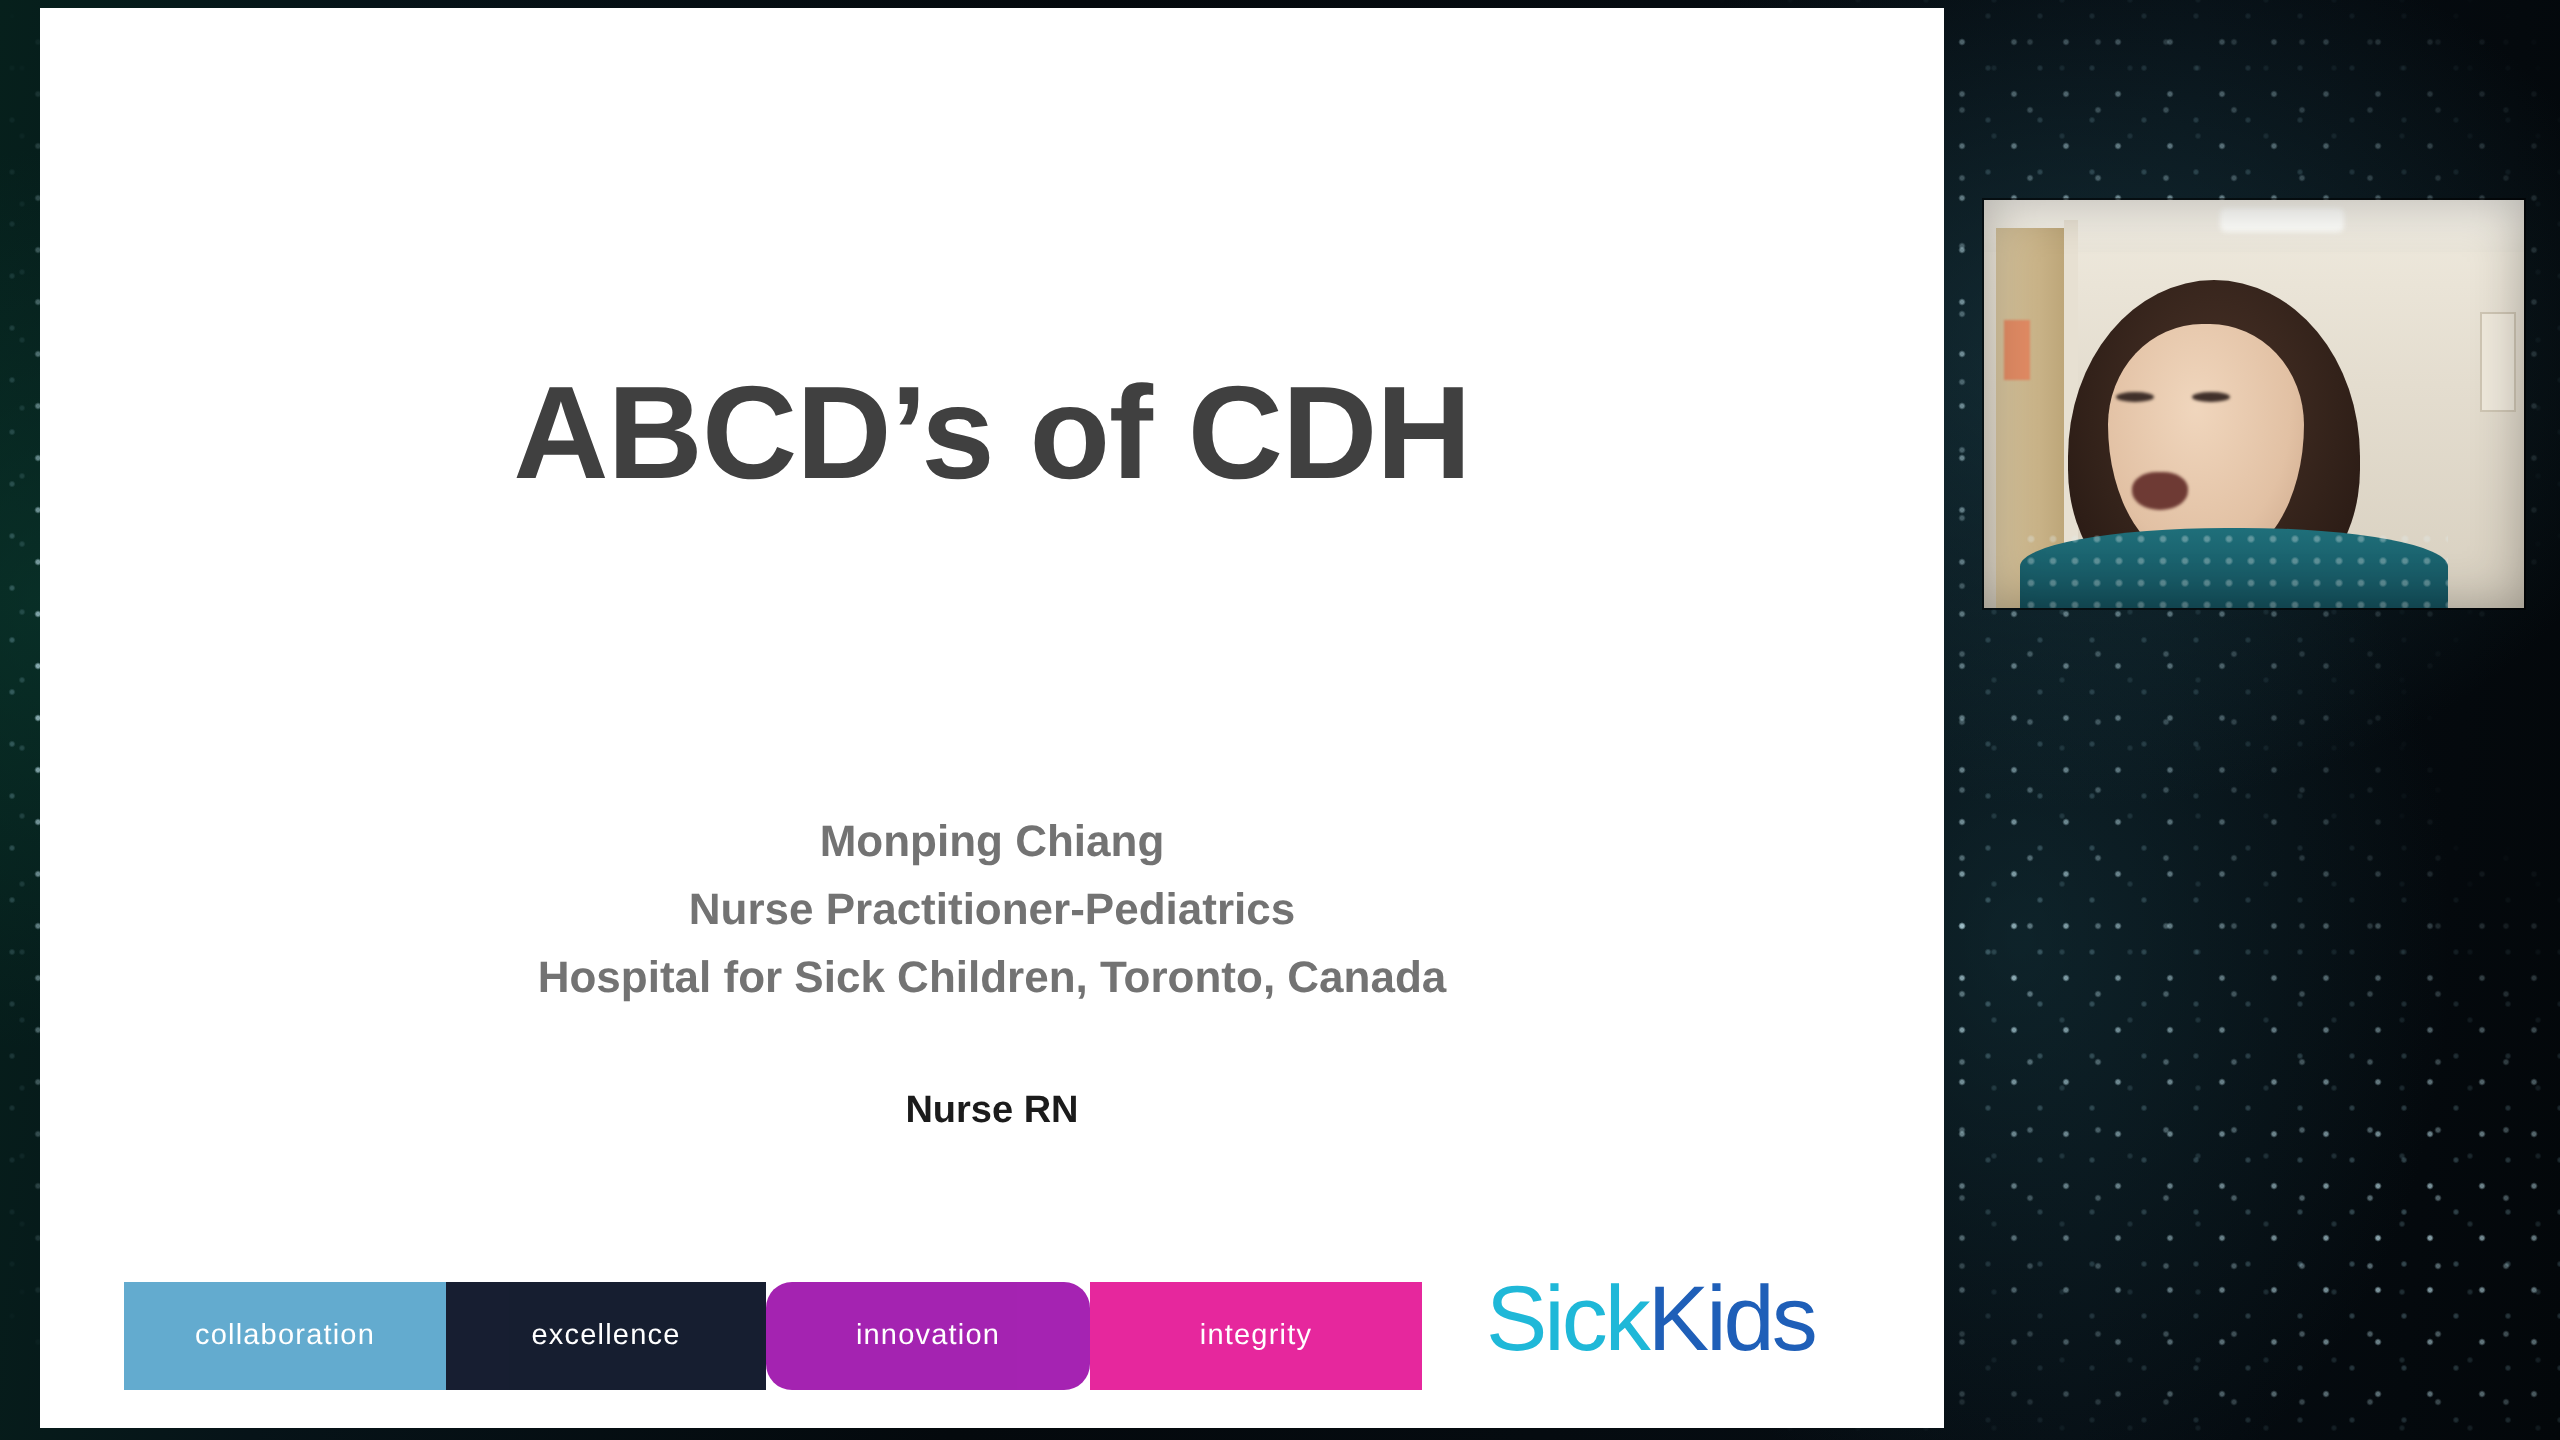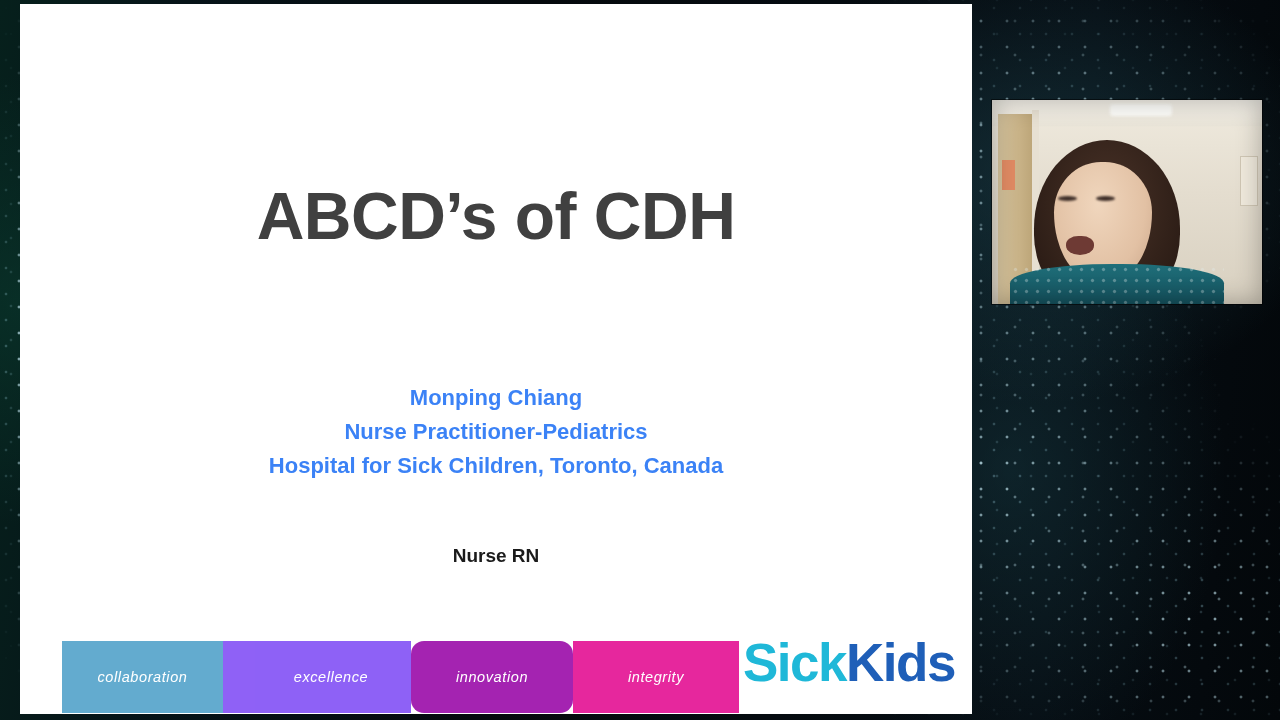--- a/index.html
+++ b/index.html
@@ -77,23 +77,23 @@
     font-weight: bold;
     letter-spacing: -0.5px;
     color: #404040;
     line-height: 1.05;
   }
 
   .presenter-block {
     position: absolute;
     left: 0;
     right: 0;
-    top: 377px;
+    top: 400px;
     text-align: center;
-    color: #3b82f6;
+    color: #737373;
     font-size: 22px;
     font-weight: bold;
     line-height: 34px;
   }
 
   .event-block {
     position: absolute;
     left: 0;
     right: 0;
     top: 536px;
@@ -102,24 +102,23 @@
     font-size: 19px;
     font-weight: bold;
     line-height: 32px;
   }
 
   
   .values-bar {
     position: absolute;
     left: 42px;
     top: 637px;
-    height: 72px;
+    height: 54px;
     display: flex;
     align-items: stretch;
-    font-style: italic;
   }
   .value-seg {
     display: flex;
     align-items: center;
     justify-content: center;
     color: #ffffff;
     font-size: 14.5px;
     letter-spacing: 0.6px;
     font-weight: normal;
     opacity: 0.97;
@@ -127,22 +126,22 @@
   .seg-collaboration { width: 161px; }
   .seg-excellence    { width: 160px; }
   .seg-innovation    { width: 162px; }
   .seg-integrity     { width: 166px; }
 
   
   .logo {
     position: absolute;
     left: 723px;
     top: 632px;
-    font-size: 53px;
-    font-weight: bold;
+    font-size: 46px;
+    font-weight: normal;
     letter-spacing: -1.5px;
     line-height: 1;
     white-space: nowrap;
   }
   .logo .sick { color: #1fb8d8; }
   .logo .kids { color: #1f5fb8; }
 
   
   .webcam {
     position: absolute;
@@ -271,21 +270,21 @@
       <div>Nurse Practitioner-Pediatrics</div>
       <div>Hospital for Sick Children, Toronto, Canada</div>
     </div>
 
     <div class="event-block">
       <div>Nurse RN</div>
     </div>
 
     <div class="values-bar">
       <div class="value-seg seg-collaboration" style="background-color: rgb(94, 169, 206);">collaboration</div>
-      <div class="value-seg seg-excellence" style="background-color: #8b5cf6; padding-left: 28px;">excellence</div>
+      <div class="value-seg seg-excellence" style="background-color: #0f172a;">excellence</div>
       <div class="value-seg seg-innovation" style="background-color: #a21caf; border-radius: 13px;">innovation</div>
       <div class="value-seg seg-integrity" style="background-color: rgb(230, 33, 154);">integrity</div>
     </div>
 
     <div class="logo">
       <span class="sick" style="color: rgb(31, 184, 216);">Sick</span><span class="kids" style="color: rgb(31, 95, 184);">Kids</span>
     </div>
 
   </div>
 

